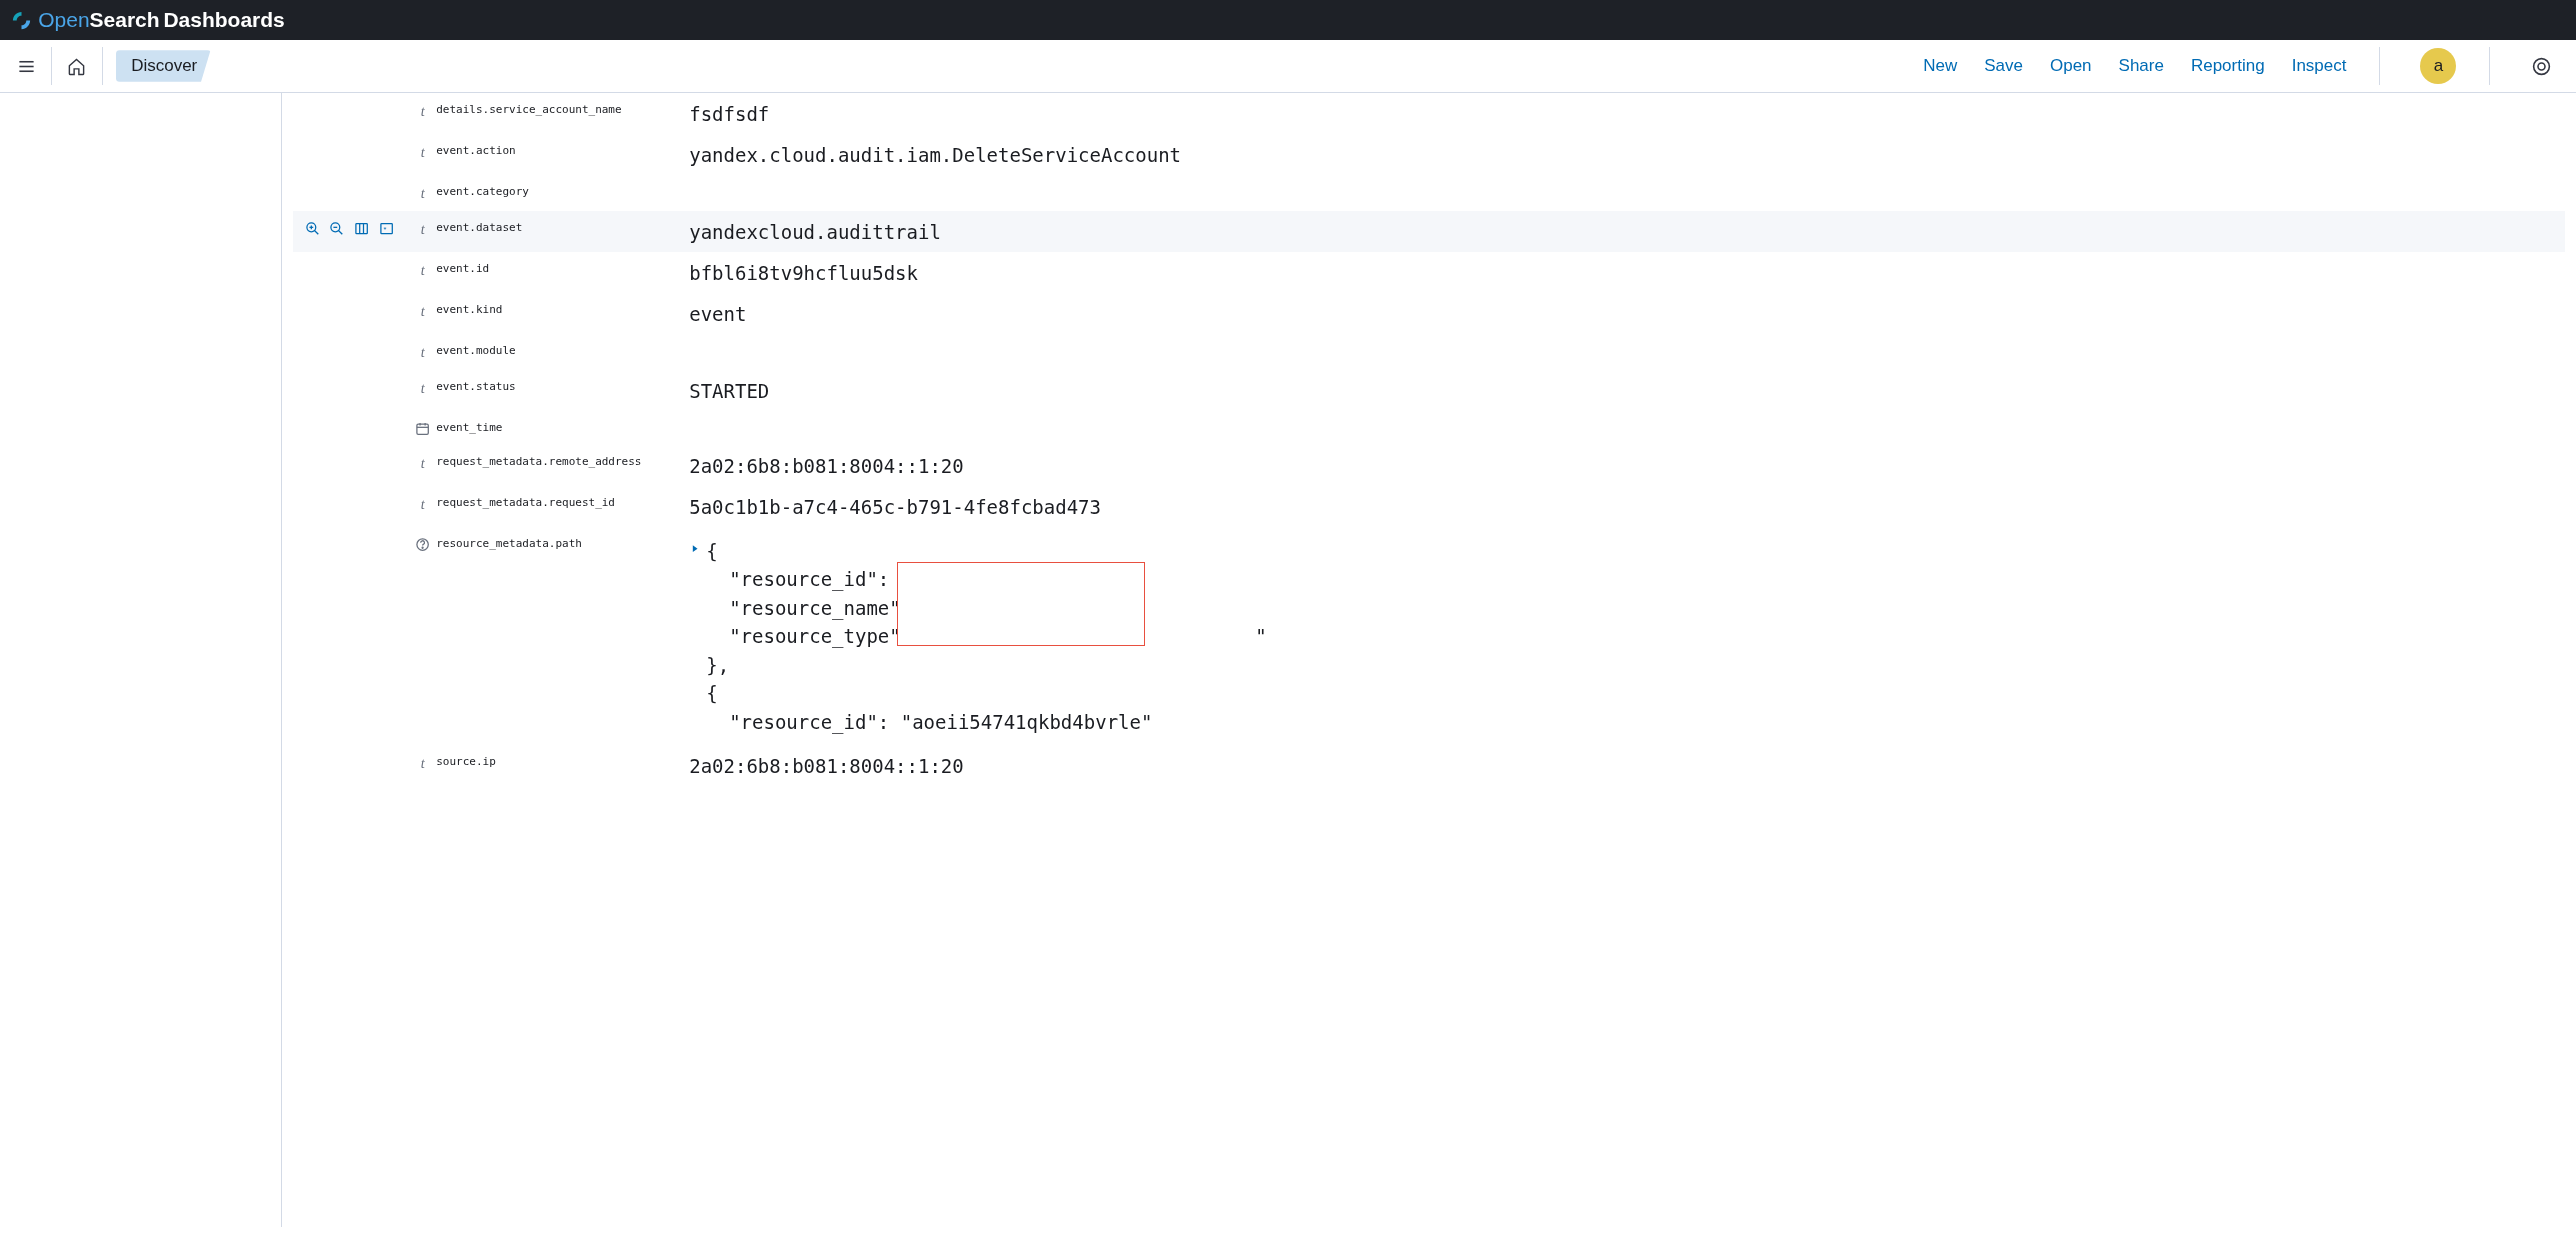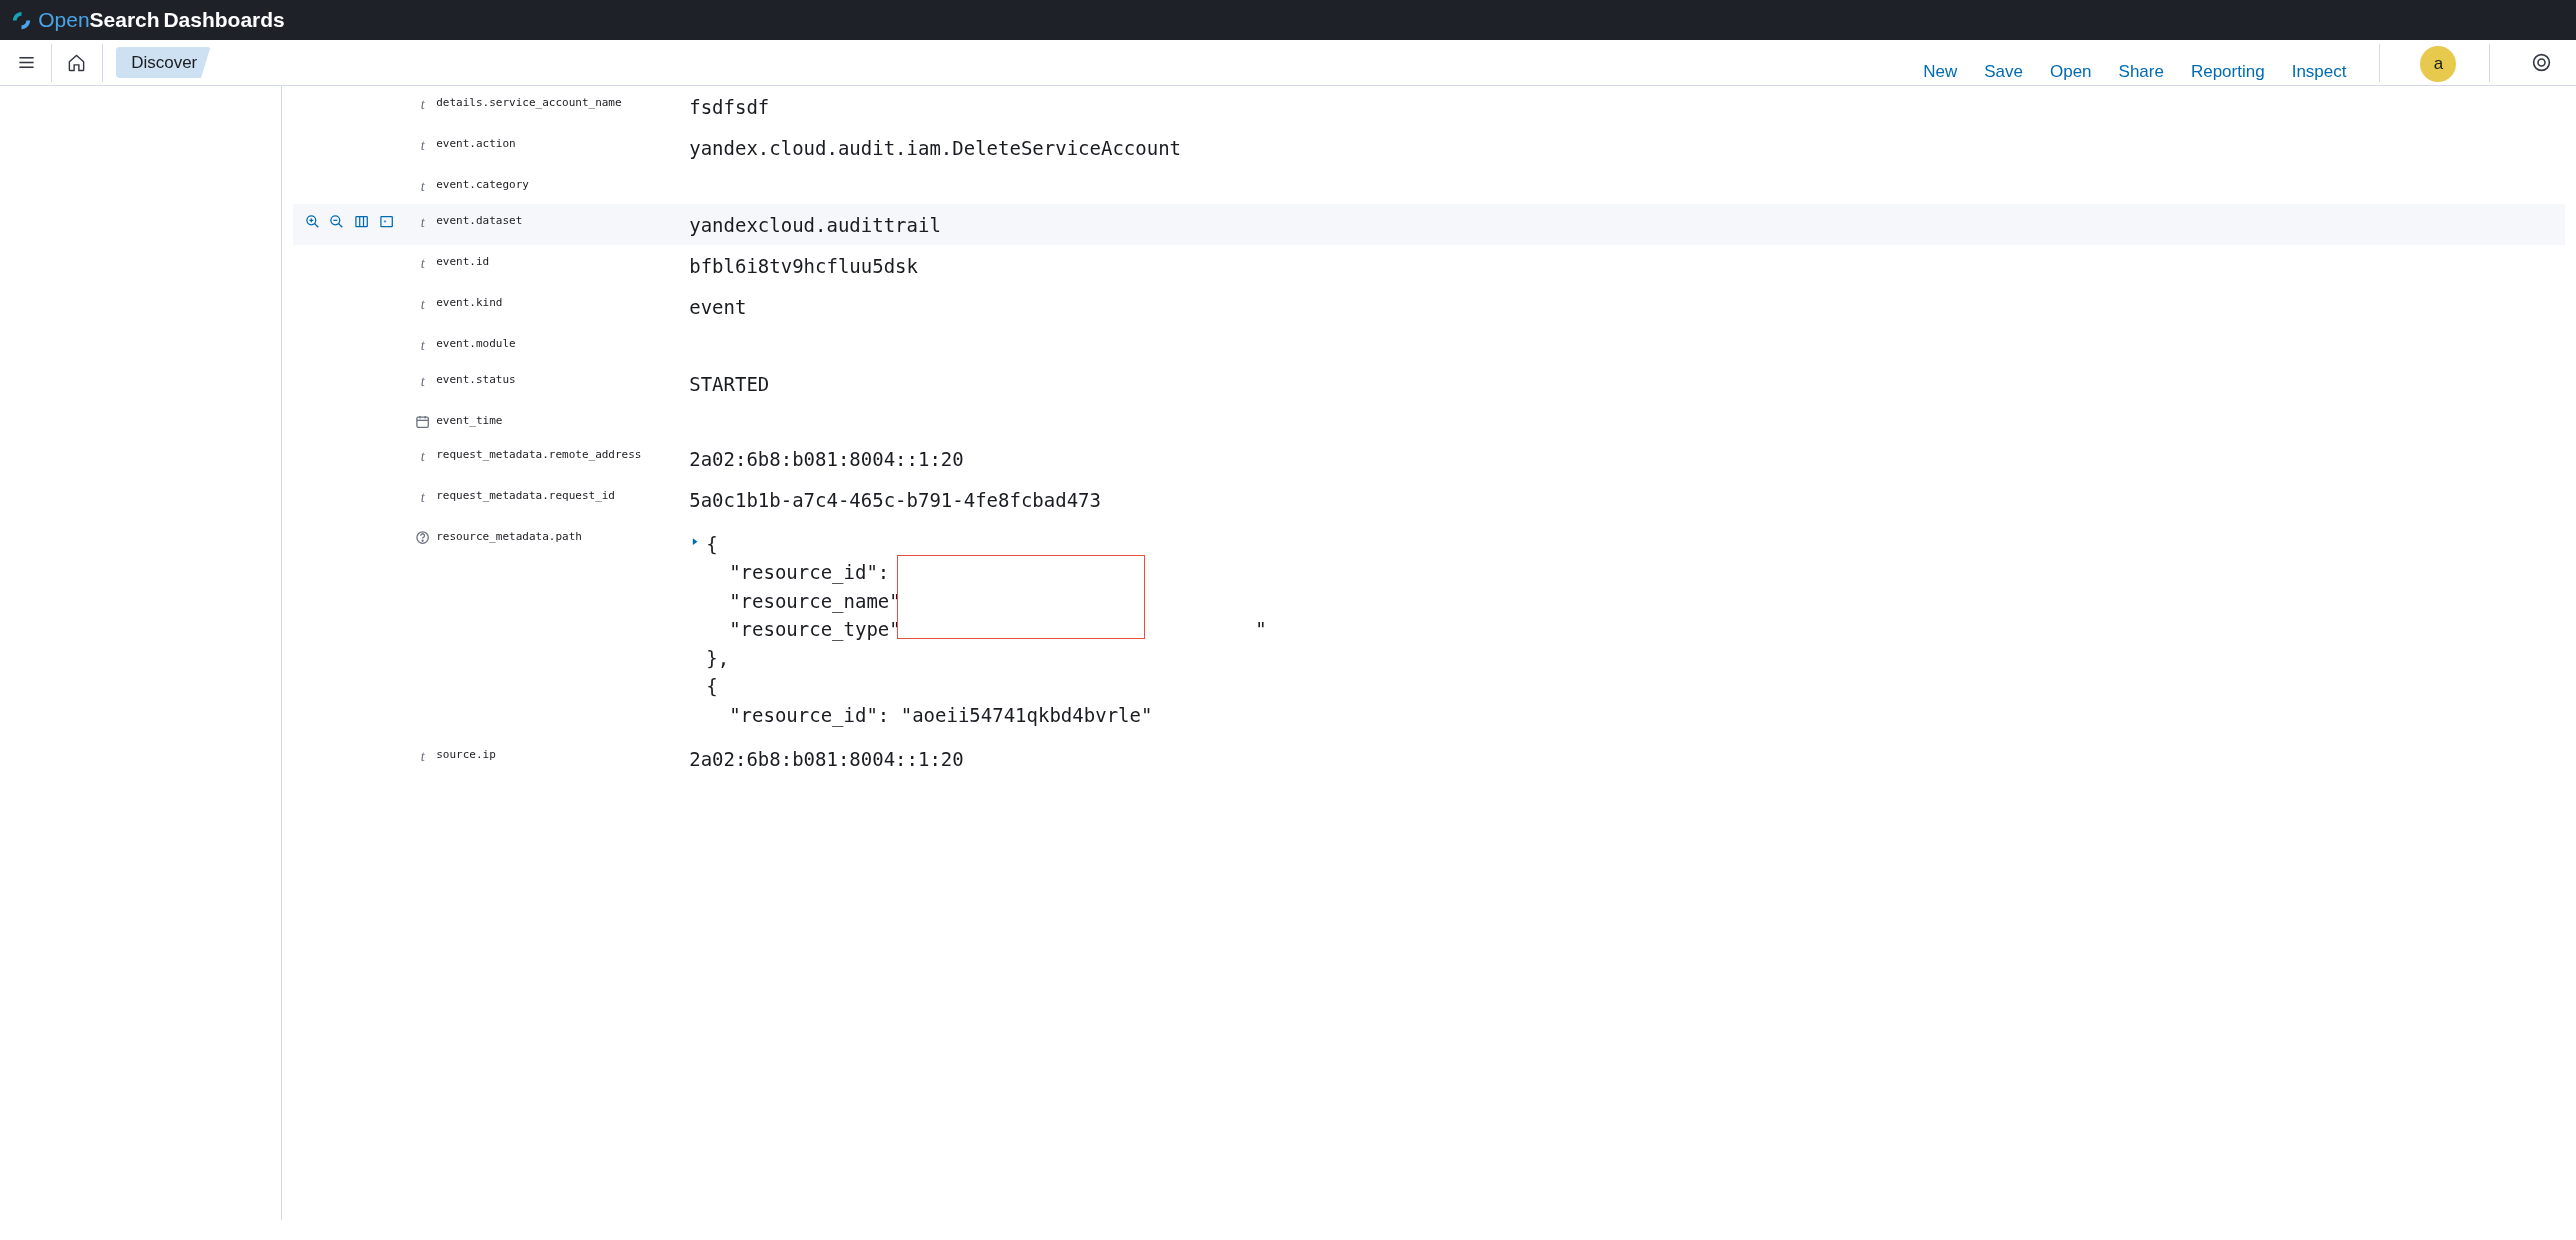--- a/index.html
+++ b/index.html
@@ -24,21 +24,21 @@
   color: #fff;
 }
 .logo-mark {
   width: 23px; height: 23px;
   display: inline-flex; align-items:center; justify-content:center;
 }
 .logo-open { color: #4aa5e8; font-weight: 400; }
 .logo-search { color: #fff; font-weight: 700; }
 .logo-dash { color: #fff; font-weight: 700; margin-left: 3.8px;}
 .app-bar {
-  height: 46px;
+  height: 53px;
   border-bottom: 1px solid #d3dae6;
   display: flex;
   align-items: center;
   padding: 0 7.6px;
 }
 .app-bar-left { display:flex; align-items:center; }
 .icon-btn {
   width: 38px; height: 38px;
   display: inline-flex; align-items:center; justify-content:center;
   cursor: pointer;
@@ -53,21 +53,21 @@
 }
 .breadcrumb-tag {
   background: #cde1f2;
   color: #1a1c21;
   padding: 5.7px 13.3px 5.7px 15.2px;
   font-size: 17px;
   border-radius: 3.8px;
   clip-path: polygon(0 0, 100% 0, calc(100% - 9.5px) 100%, 0 100%);
   margin-left: 7.6px;
 }
-.app-bar-right { margin-left: auto; display:flex; align-items:flex-end; gap: 27px; padding-right: 7.6px;}
+.app-bar-right { margin-left: auto; display:flex; align-items:center; gap: 27px; padding-right: 7.6px;}
 .link-btn { color: #006bb4; font-size: 17px; cursor: pointer; }
 .avatar {
   width: 36px; height: 36px;
   border-radius: 50%;
   background: #e6c94d;
   display:flex; align-items:center; justify-content:center;
   font-size: 17px;
   color: #1a1c21;
   margin-left: 7.6px;
 }

